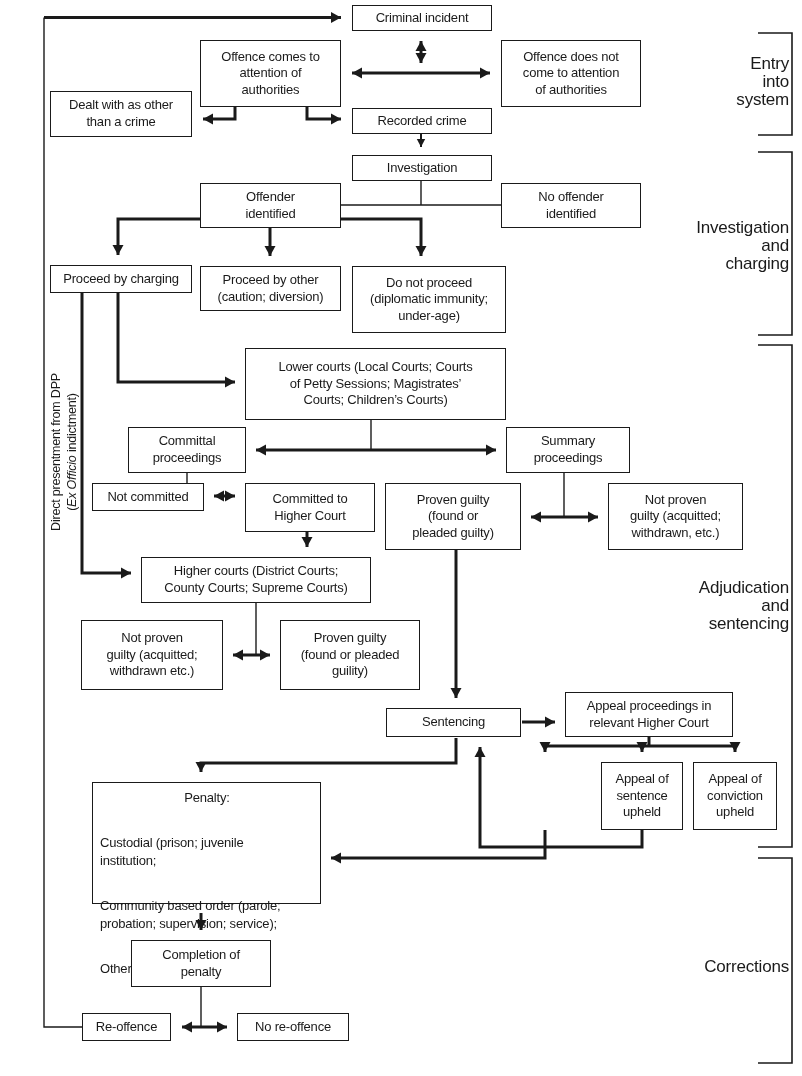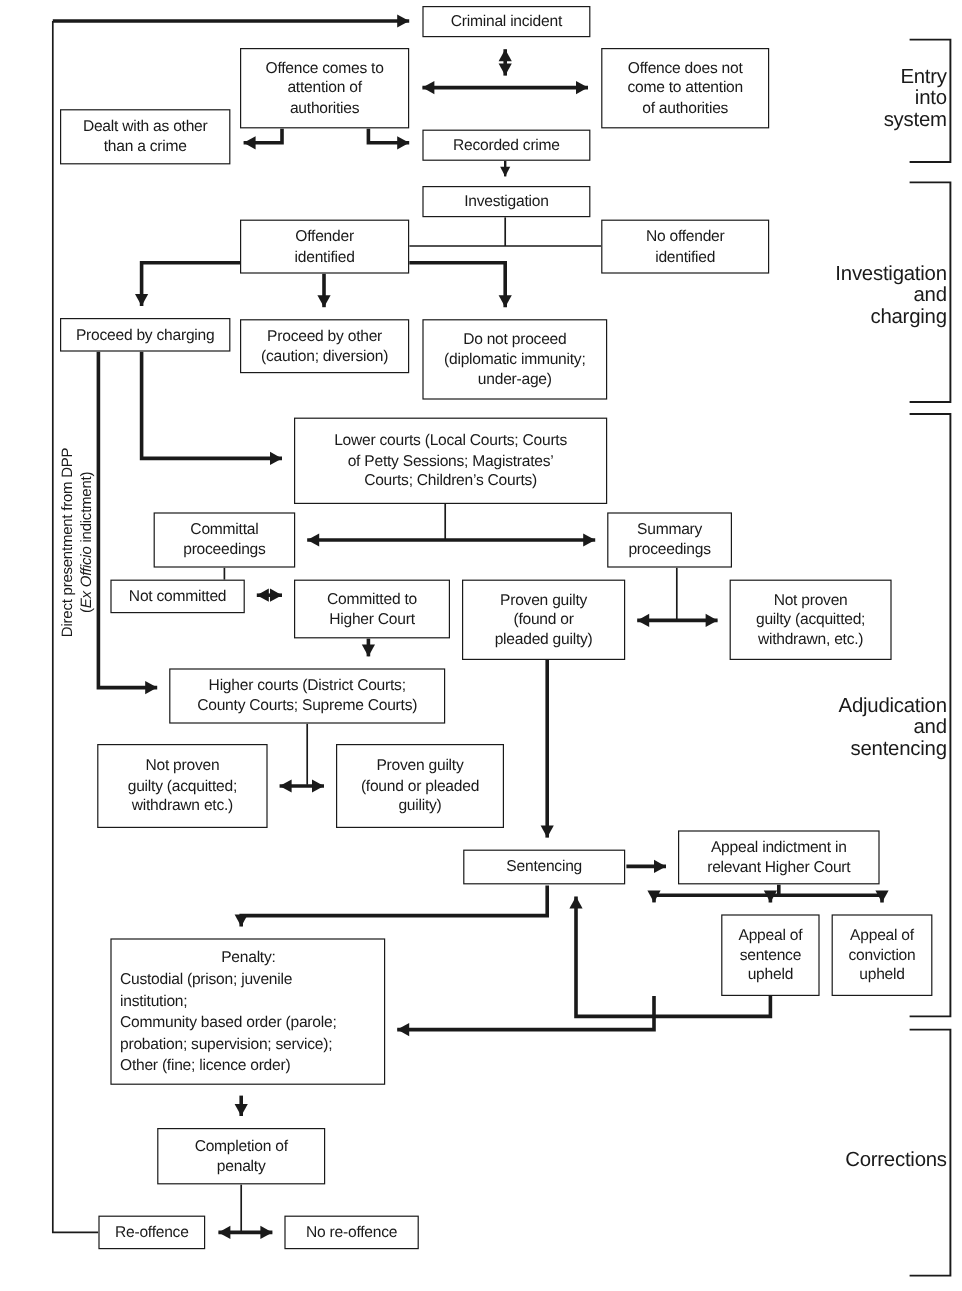--- a/index.html
+++ b/index.html
@@ -14,21 +14,21 @@
     display:flex;align-items:center;justify-content:center;text-align:center;
     font-size:13px;line-height:1.28;letter-spacing:-0.2px;white-space:pre-line;
     box-sizing:border-box;padding:1px 2px;
   }
   .penalty-box{
     position:absolute;z-index:2;background:#fff;border:1.4px solid #1a1a1a;
     box-sizing:border-box;font-size:13px;line-height:18px;letter-spacing:-0.2px;
     padding:6px 6px 0 7px;
   }
   .penalty-box .p-title{text-align:center;}
-  .penalty-box .p-line{text-align:left;white-space:pre-line;}
+  .penalty-box .p-line{text-align:left;white-space:pre-line;margin-top:27px;}
   .section-label{
     position:absolute;z-index:2;text-align:right;font-size:17px;line-height:18px;
     letter-spacing:-0.2px;white-space:pre-line;color:#1a1a1a;
   }
   .dpp-label{
     position:absolute;left:-86px;top:436px;width:300px;height:32px;z-index:2;
     transform:rotate(-90deg);text-align:center;font-size:12.5px;line-height:16px;
     letter-spacing:-0.2px;color:#1a1a1a;
   }
 </style>
@@ -117,41 +117,41 @@
   <div class="box" style="left:200px;top:266px;width:141px;height:45px">Proceed by other
 (caution; diversion)</div>
   <div class="box" style="left:352px;top:266px;width:154px;height:67px">Do not proceed
 (diplomatic immunity;
 under-age)</div>
   <div class="box" style="left:245px;top:348px;width:261px;height:72px">Lower courts (Local Courts; Courts
 of Petty Sessions; Magistrates’
 Courts; Children’s Courts)</div>
   <div class="box" style="left:128px;top:427px;width:118px;height:46px">Committal
 proceedings</div>
-  <div class="box" style="left:506px;top:427px;width:104px;height:46px">Summary
+  <div class="box" style="left:506px;top:427px;width:124px;height:46px">Summary
 proceedings</div>
   <div class="box" style="left:92px;top:483px;width:112px;height:28px">Not committed</div>
   <div class="box" style="left:245px;top:483px;width:130px;height:49px">Committed to
 Higher Court</div>
   <div class="box" style="left:385px;top:483px;width:136px;height:67px">Proven guilty
 (found or
 pleaded guilty)</div>
   <div class="box" style="left:608px;top:483px;width:135px;height:67px">Not proven
 guilty (acquitted;
 withdrawn, etc.)</div>
   <div class="box" style="left:141px;top:557px;width:230px;height:46px">Higher courts (District Courts;
 County Courts; Supreme Courts)</div>
   <div class="box" style="left:81px;top:620px;width:142px;height:70px">Not proven
 guilty (acquitted;
 withdrawn etc.)</div>
   <div class="box" style="left:280px;top:620px;width:140px;height:70px">Proven guilty
 (found or pleaded
 guility)</div>
   <div class="box" style="left:386px;top:708px;width:135px;height:29px">Sentencing</div>
-  <div class="box" style="left:565px;top:692px;width:168px;height:45px">Appeal indictment in
+  <div class="box" style="left:565px;top:692px;width:168px;height:45px">Appeal proceedings in
 relevant Higher Court</div>
   <div class="box" style="left:601px;top:762px;width:82px;height:68px">Appeal of
 sentence
 upheld</div>
   <div class="box" style="left:693px;top:762px;width:84px;height:68px">Appeal of
 conviction
 upheld</div>
 
   <div class="penalty-box" style="left:92px;top:782px;width:229px;height:122px">
     <div class="p-title">Penalty:</div>

